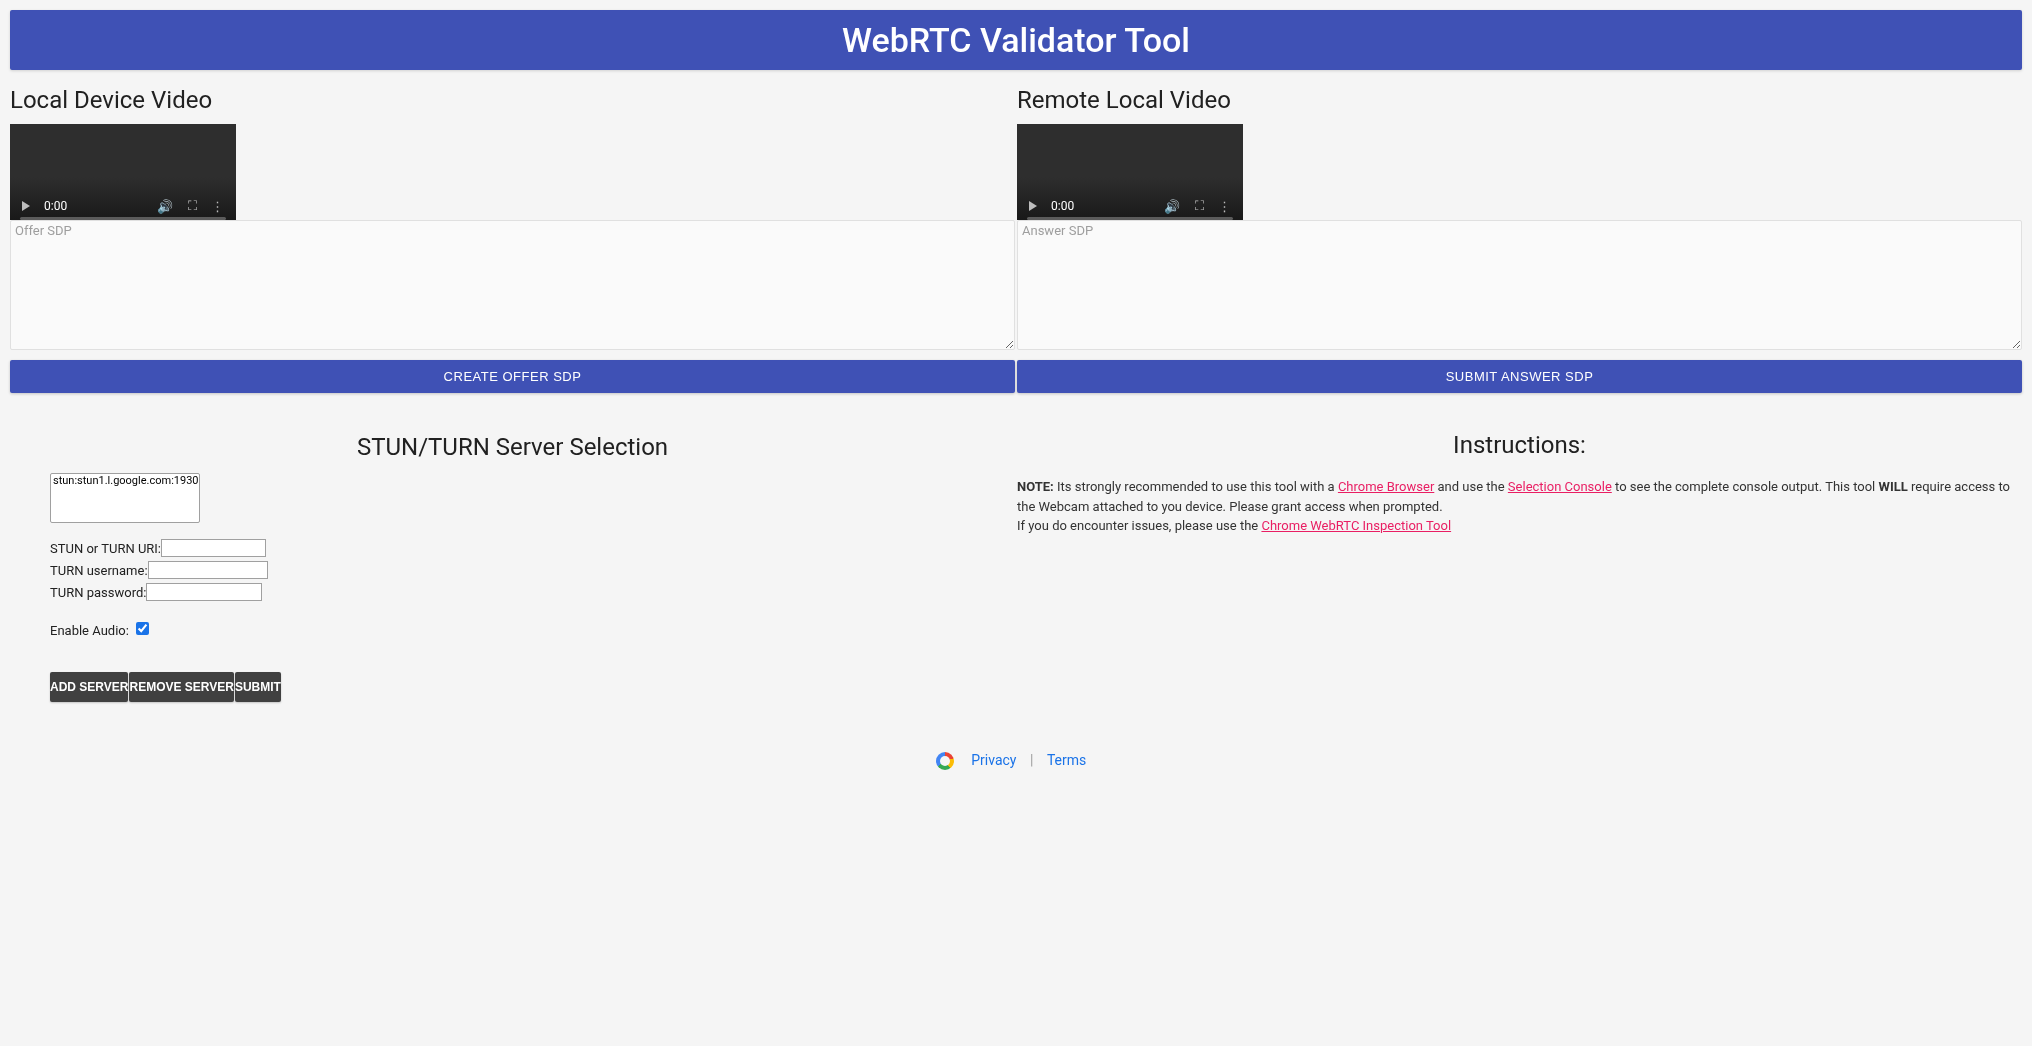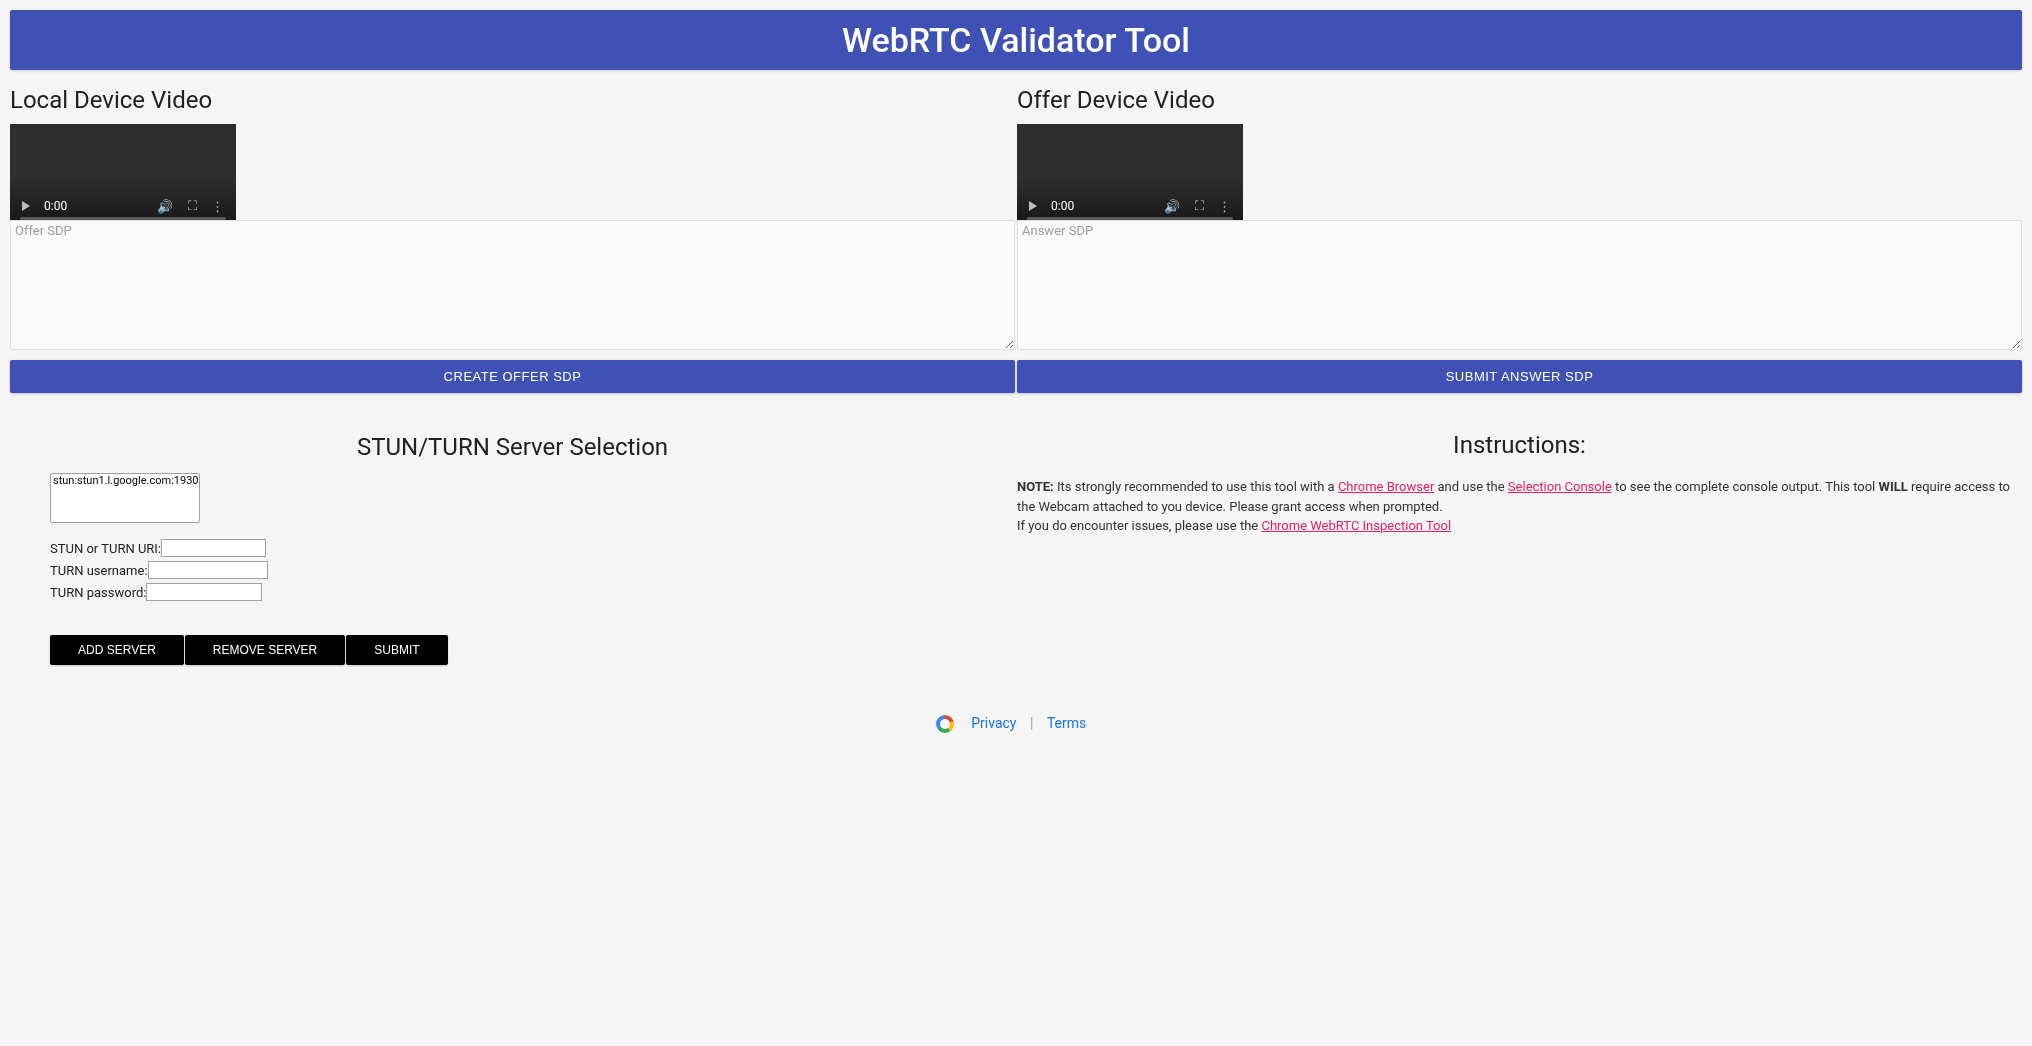--- a/index.html
+++ b/index.html
@@ -138,26 +138,26 @@
     font-size: 12px;
   }
   .audio-row { margin-top: 18px; font-size: 13px; }
   .audio-row input { accent-color: #1a73e8; }
   .btn-group {
     display: flex;
     gap: 1px;
     margin-top: 34px;
   }
   .small-btn {
-    background: #000000;
+    background: #404040;
     color: #fff;
     border: none;
     font-size: 12px;
-    font-weight: 400;
-    padding: 8px 28px;
+    font-weight: 700;
+    padding: 8px 0;
     border-radius: 2px;
     cursor: pointer;
     box-shadow: 0 1px 2px rgba(0,0,0,0.2);
   }
   .instructions {
     font-size: 13px;
     line-height: 1.5;
     color: #333;
   }
   .instructions a { color: #e91e63; text-decoration: underline; }
@@ -227,31 +227,35 @@
         </div>
         <div class="form-row">
           <label>TURN username:</label>
           <input type="text" style="width: 120px;">
         </div>
         <div class="form-row">
           <label>TURN password:</label>
           <input type="text" style="width: 116px;">
         </div>
 
+        <div class="audio-row">
+          <span>Enable Audio:</span>
+          <input type="checkbox" checked="" style="">
+        </div>
 
         <div class="btn-group">
           <button class="small-btn">ADD SERVER</button>
           <button class="small-btn">REMOVE SERVER</button>
           <button class="small-btn">SUBMIT</button>
         </div>
       </div>
     </div>
 
     <div class="col">
-      <h2 class="section-title">Offer Device Video</h2>
+      <h2 class="section-title">Remote Local Video</h2>
 
       <div class="video-placeholder">
         <div class="video-controls">
           <div class="vc-play"></div>
           <span class="vc-time">0:00</span>
           <div class="vc-spacer"></div>
           <span class="vc-icon">🔊</span>
           <span class="vc-icon">⛶</span>
           <span class="vc-icon">⋮</span>
         </div>

